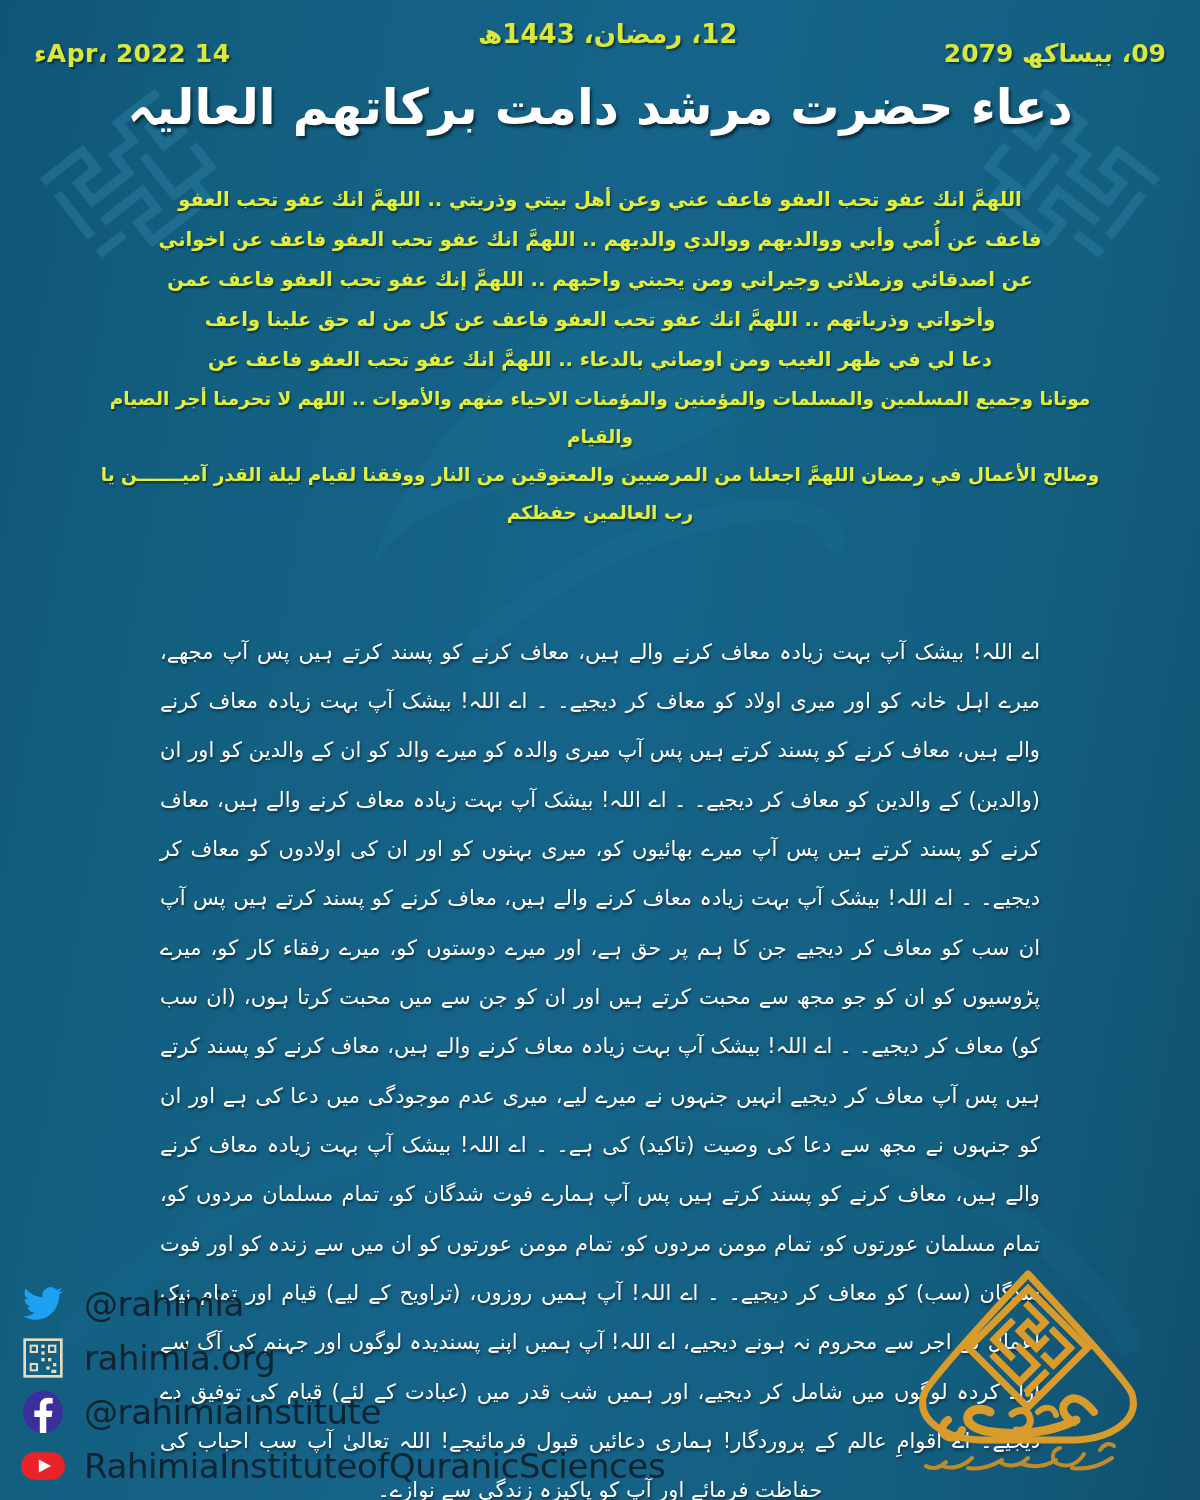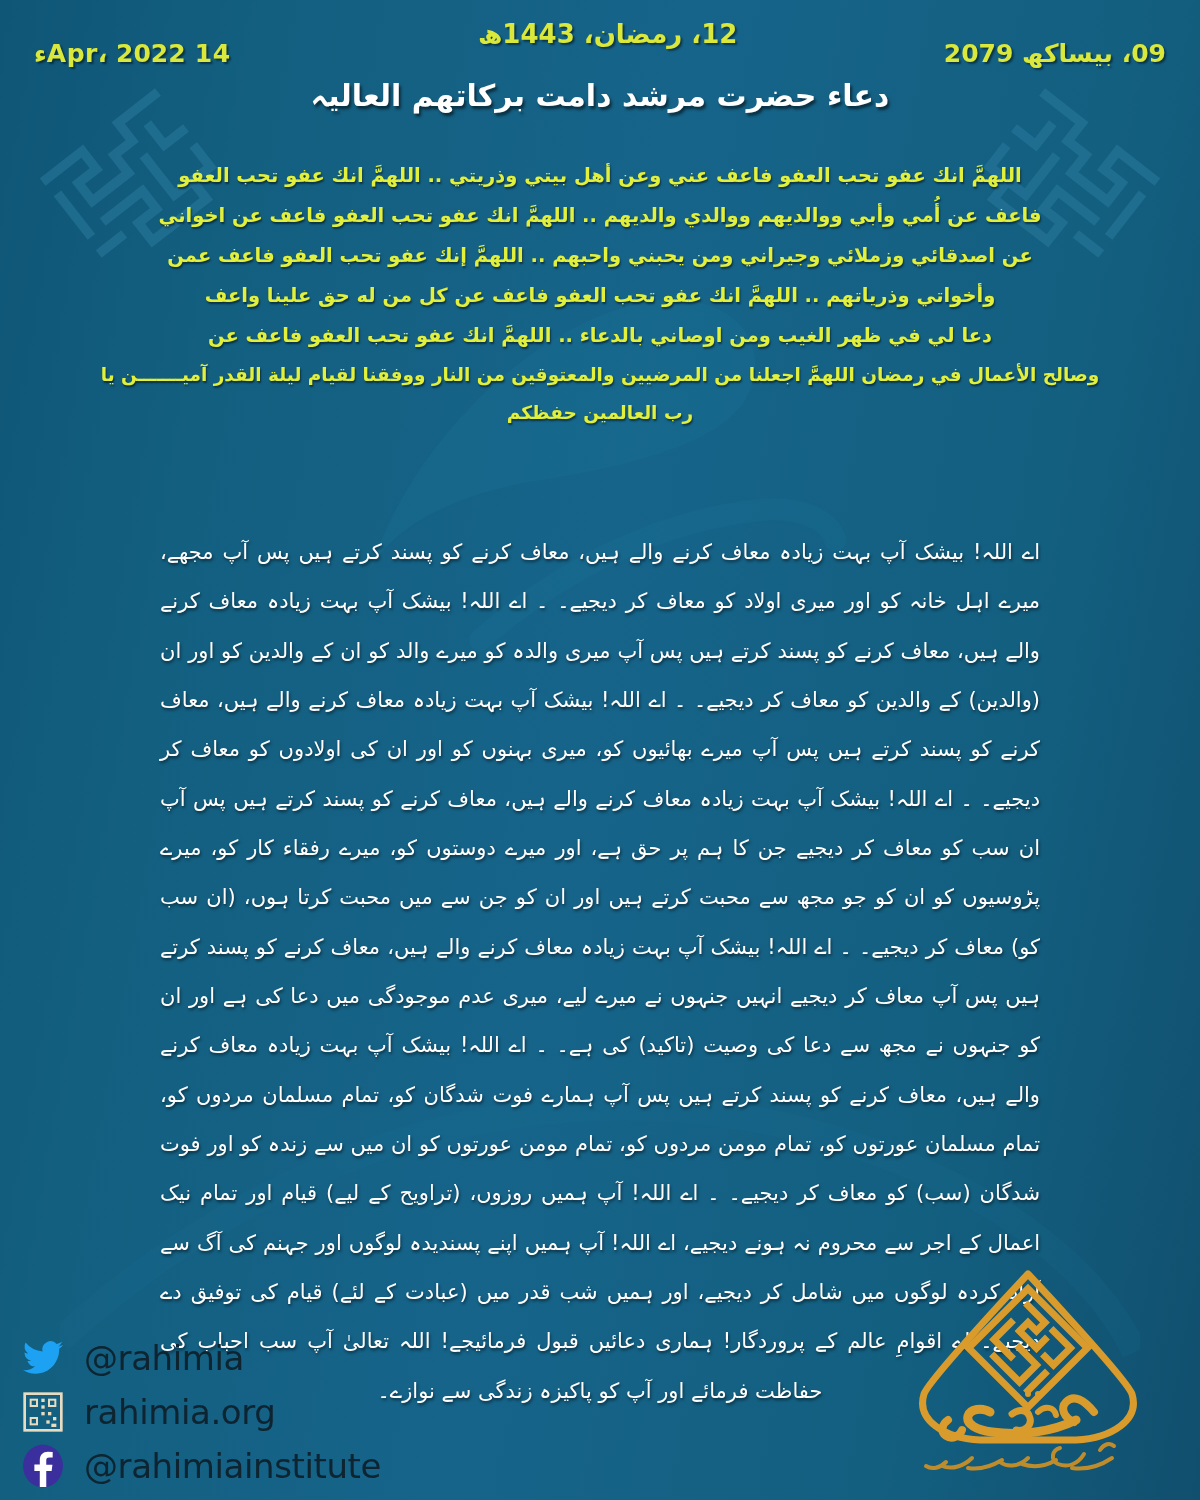--- a/index.html
+++ b/index.html
@@ -79,21 +79,21 @@
   .date-hijri  { font-size: 26px; margin-top: 2px; margin-left: 41px; }
   .date-bikram { font-size: 25px; margin-top: 22px; }
   .date-greg   { font-size: 25px; margin-top: 22px; letter-spacing: .5px; }
 
   .poster-title {
     position: relative;
     z-index: 4;
     margin: 8px 0 16px 0;
     text-align: center;
     color: #ffffff;
-    font-size: 30px;
+    font-size: 49px;
     font-weight: 700;
     line-height: 1.25;
     direction: rtl;
     text-shadow: 2px 3px 3px rgba(0,0,0,.55);
   }
 
   
   .arabic-block {
     position: relative;
     z-index: 4;
@@ -228,20 +228,21 @@
   </div>
 
   <h1 class="poster-title">دعاء حضرت مرشد دامت برکاتهم العالیہ</h1>
 
   <div class="arabic-block">
     <span class="ar-line">اللهمَّ انك عفو تحب العفو فاعف عني وعن أهل بيتي وذريتي .. اللهمَّ انك عفو تحب العفو</span>
     <span class="ar-line">فاعف عن أُمي وأبي ووالديهم ووالدي والديهم .. اللهمَّ انك عفو تحب العفو فاعف عن اخواني</span>
     <span class="ar-line">عن اصدقائي وزملائي وجيراني ومن يحبني واحبهم .. اللهمَّ إنك عفو تحب العفو فاعف عمن</span>
     <span class="ar-line">وأخواتي وذرياتهم .. اللهمَّ انك عفو تحب العفو فاعف عن كل من له حق علينا واعف</span>
     <span class="ar-line">دعا لي في ظهر الغيب ومن اوصاني بالدعاء .. اللهمَّ انك عفو تحب العفو فاعف عن</span>
+    <span class="ar-line ar-wide">موتانا وجميع المسلمين والمسلمات والمؤمنين والمؤمنات الاحياء منهم والأموات .. اللهم لا تحرمنا أجر الصيام والقيام</span>
     <span class="ar-line ar-wide">وصالح الأعمال في رمضان اللهمَّ اجعلنا من المرضيين والمعتوقين من النار ووفقنا لقيام ليلة القدر آمیـــــــن یا رب العالمین حفظکم</span>
   </div>
 
   <div class="urdu-block">اے اللہ! بیشک آپ بہت زیادہ معاف کرنے والے ہیں، معاف کرنے کو پسند کرتے ہیں پس آپ مجھے، میرے اہل خانہ کو اور میری اولاد کو معاف کر دیجیے۔ ۔ اے اللہ! بیشک آپ بہت زیادہ معاف کرنے والے ہیں، معاف کرنے کو پسند کرتے ہیں پس آپ میری والدہ کو میرے والد کو ان کے والدین کو اور ان (والدین) کے والدین کو معاف کر دیجیے۔ ۔ اے اللہ! بیشک آپ بہت زیادہ معاف کرنے والے ہیں، معاف کرنے کو پسند کرتے ہیں پس آپ میرے بھائیوں کو، میری بہنوں کو اور ان کی اولادوں کو معاف کر دیجیے۔ ۔ اے اللہ! بیشک آپ بہت زیادہ معاف کرنے والے ہیں، معاف کرنے کو پسند کرتے ہیں پس آپ ان سب کو معاف کر دیجیے جن کا ہم پر حق ہے، اور میرے دوستوں کو، میرے رفقاء کار کو، میرے پڑوسیوں کو ان کو جو مجھ سے محبت کرتے ہیں اور ان کو جن سے میں محبت کرتا ہوں، (ان سب کو) معاف کر دیجیے۔ ۔ اے اللہ! بیشک آپ بہت زیادہ معاف کرنے والے ہیں، معاف کرنے کو پسند کرتے ہیں پس آپ معاف کر دیجیے انہیں جنہوں نے میرے لیے، میری عدم موجودگی میں دعا کی ہے اور ان کو جنہوں نے مجھ سے دعا کی وصیت (تاکید) کی ہے۔ ۔ اے اللہ! بیشک آپ بہت زیادہ معاف کرنے والے ہیں، معاف کرنے کو پسند کرتے ہیں پس آپ ہمارے فوت شدگان کو، تمام مسلمان مردوں کو، تمام مسلمان عورتوں کو، تمام مومن مردوں کو، تمام مومن عورتوں کو ان میں سے زندہ کو اور فوت شدگان (سب) کو معاف کر دیجیے۔ ۔ اے اللہ! آپ ہمیں روزوں، (تراویح کے لیے) قیام اور تمام نیک اعمال کے اجر سے محروم نہ ہونے دیجیے، اے اللہ! آپ ہمیں اپنے پسندیدہ لوگوں اور جہنم کی آگ سے آزاد کردہ لوگوں میں شامل کر دیجیے، اور ہمیں شب قدر میں (عبادت کے لئے) قیام کی توفیق دے دیجیے۔ اے اقوامِ عالم کے پروردگار! ہماری دعائیں قبول فرمائیجے! اللہ تعالیٰ آپ سب احباب کی حفاظت فرمائے اور آپ کو پاکیزہ زندگی سے نوازے۔</div>
 
   <div class="footer">
 
     <div class="social-list">
 
       <div class="social-row">
@@ -280,20 +281,29 @@
       <div class="social-row">
         <span class="social-icon">
           <svg viewBox="0 0 24 24" width="46" height="46" aria-hidden="true">
             <ellipse cx="12" cy="12" rx="10.4" ry="11.2" fill="#3b2f9e"></ellipse>
             <path fill="#ffffff" d="M13.7 23v-8.4h2.8l.42-3.3h-3.22V9.2c0-.95.26-1.6 1.62-1.6h1.73V4.65a23 23 0 0 0-2.52-.13c-2.5 0-4.2 1.53-4.2 4.33v2.42H7.5v3.3h2.83V23z"></path>
           </svg>
         </span>
         <span class="social-label">@rahimiainstitute</span>
       </div>
 
+      <div class="social-row">
+        <span class="social-icon">
+          <svg viewBox="0 0 24 24" width="46" height="46" aria-hidden="true">
+            <rect x="0.5" y="4.8" width="23" height="14.4" rx="7.2" fill="#ea2328"></rect>
+            <path fill="#ffffff" d="M9.8 8.6l6.4 3.4-6.4 3.4z"></path>
+          </svg>
+        </span>
+        <span class="social-label">RahimiaInstituteofQuranicSciences</span>
+      </div>
 
     </div>
 
     <svg class="logo" viewBox="0 0 280 232" aria-hidden="true">
 
       <path d="M140 10 L248 128 C248 128 236 170 188 178 L92 178 C44 170 32 128 32 128 Z" fill="none" stroke="#d99b2b" stroke-width="7" stroke-linejoin="round" opacity="0"></path>
       <path d="M140 12
                C 140 12, 238 116, 244 132
                C 252 158, 224 176, 188 178
                L 92 178

